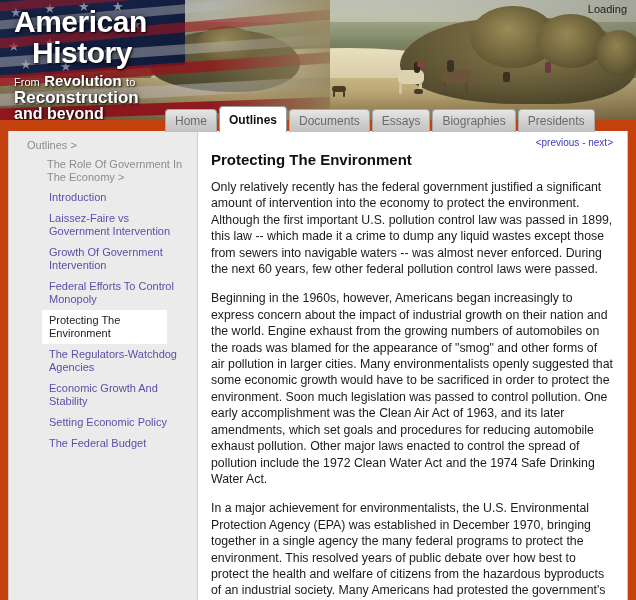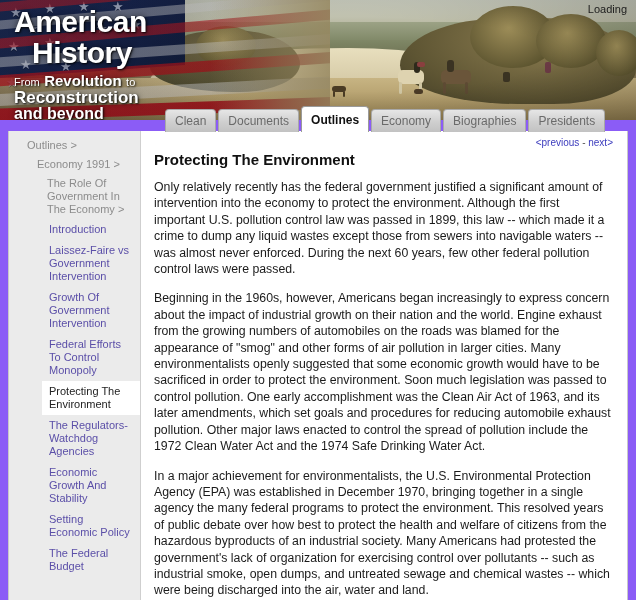--- a/index.html
+++ b/index.html
@@ -7,21 +7,21 @@
     margin: 0; padding: 0;
     width: 636px; height: 600px;
     overflow: hidden;
     background: #6e6e6e;
     font-family: "Liberation Sans", sans-serif;
   }
 
   #page {
     position: relative;
     width: 636px; height: 600px;
-    background: #8b5cf6;
+    background: #c2410c;
     overflow: hidden;
   }
 
   
   #banner {
     position: absolute;
     left: 0; top: 0;
     width: 636px; height: 120px;
     overflow: hidden;
     background: #8a7a55;
@@ -174,21 +174,21 @@
     position: absolute;
     left: 8px; top: 131px;
     width: 620px; height: 469px;
     background: #ffffff;
     border-left: 1px solid #c8c8c8;
     border-right: 1px solid #c8c8c8;
     display: flex;
   }
 
   #sidebar {
-    width: 132px;
+    width: 189px;
     height: 100%;
     background: #ebebeb;
     border-right: 1px solid #cfcfcf;
     padding-top: 5px;
     overflow: hidden;
     flex: none;
   }
   .crumb {
     font-size: 11px;
     color: #8c8c8c;
@@ -327,33 +327,32 @@
         <span class="s2">Reconstruction</span>
         <span class="s3">and beyond</span>
       </div>
     </div>
 
     <div id="loading">Loading</div>
   </div>
 
   <div id="tabbar">
     <div class="spacer"></div>
-    <div class="tab">Clean</div>
+    <div class="tab">Home</div>
+    <div class="tab active">Outlines</div>
     <div class="tab">Documents</div>
-    <div class="tab active">Outlines</div>
-    <div class="tab">Economy</div>
+    <div class="tab">Essays</div>
     <div class="tab">Biographies</div>
     <div class="tab">Presidents</div>
   </div>
 
   <div id="shell">
 
     <div id="sidebar">
       <div class="crumb c0">Outlines &gt;</div>
-      <div class="crumb c1">Economy 1991 &gt;</div>
       <div class="crumb c2">The Role Of Government In The Economy &gt;</div>
 
       <div class="navlink">Introduction</div>
       <div class="navlink">Laissez-Faire vs Government Intervention</div>
       <div class="navlink">Growth Of Government Intervention</div>
       <div class="navlink">Federal Efforts To Control Monopoly</div>
       <div class="navlink current">Protecting The Environment</div>
       <div class="navlink">The Regulators-Watchdog Agencies</div>
       <div class="navlink">Economic Growth And Stability</div>
       <div class="navlink">Setting Economic Policy</div>

